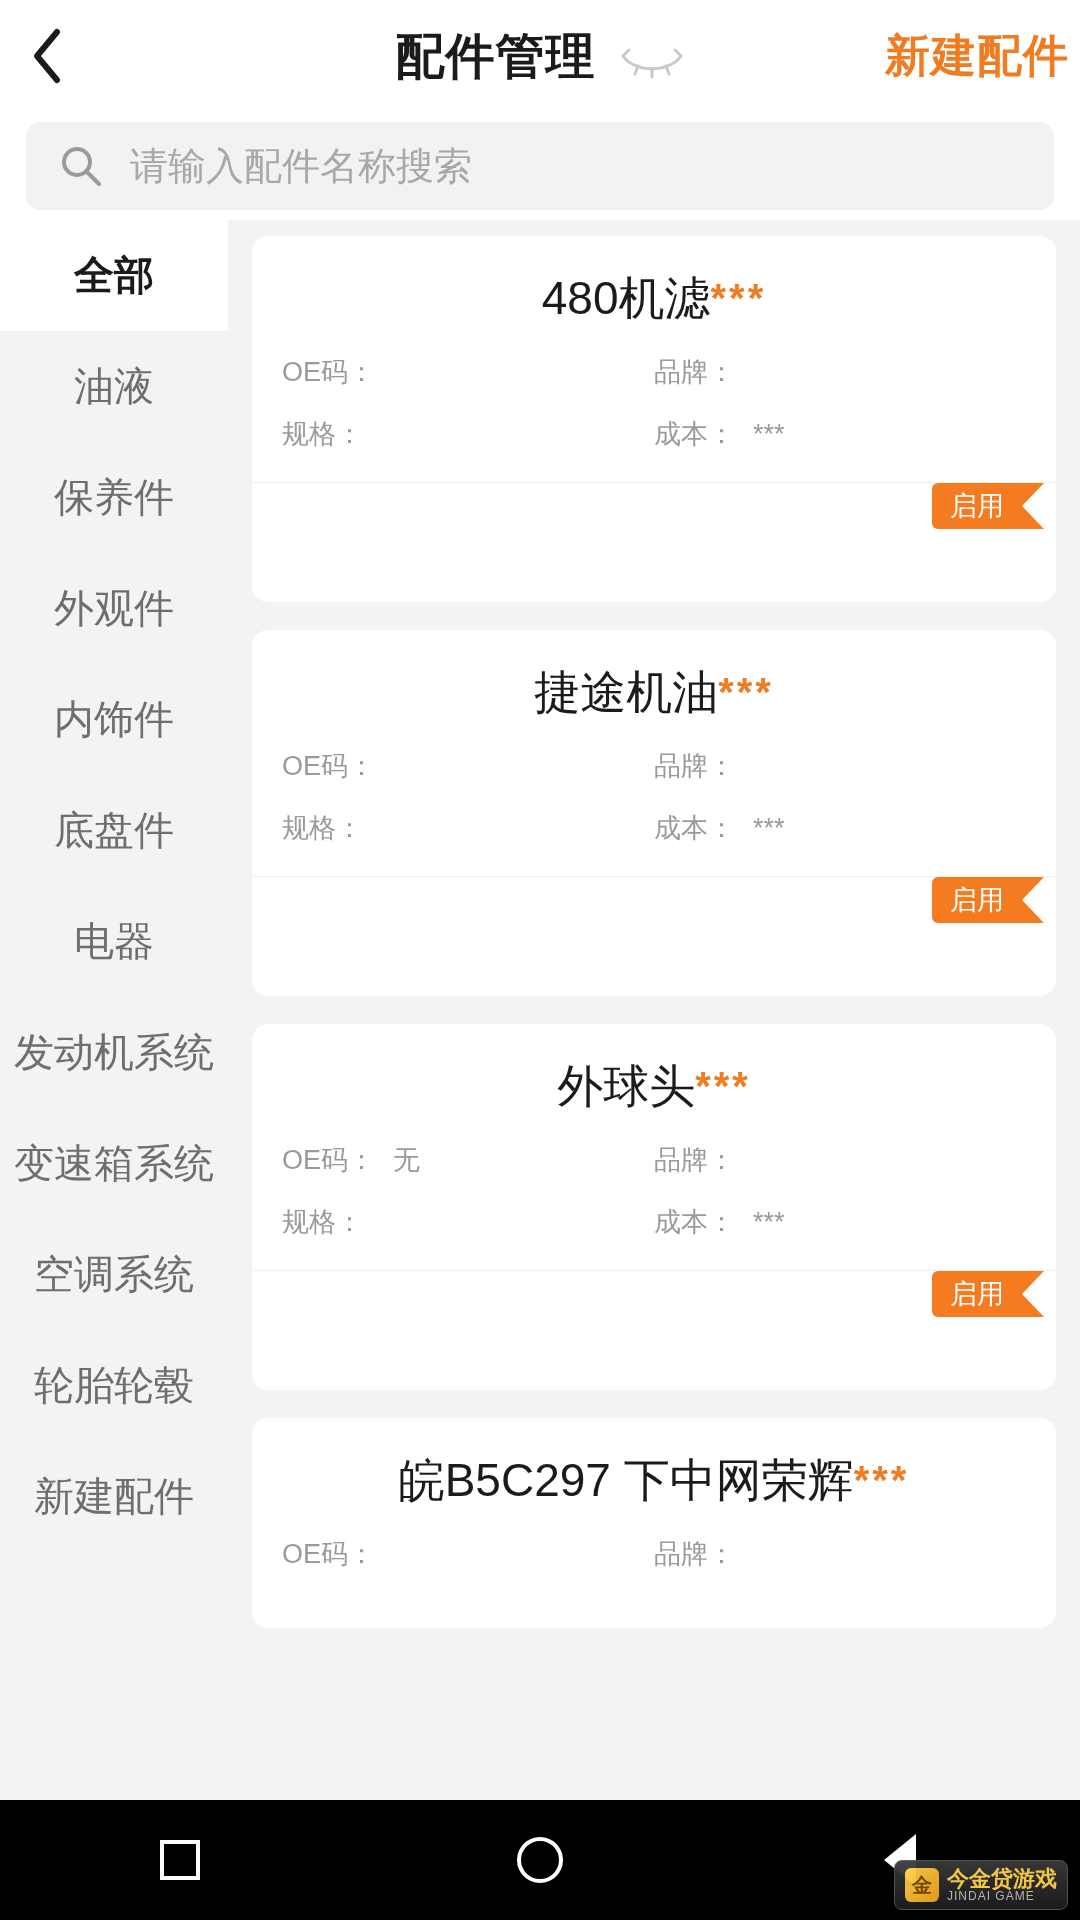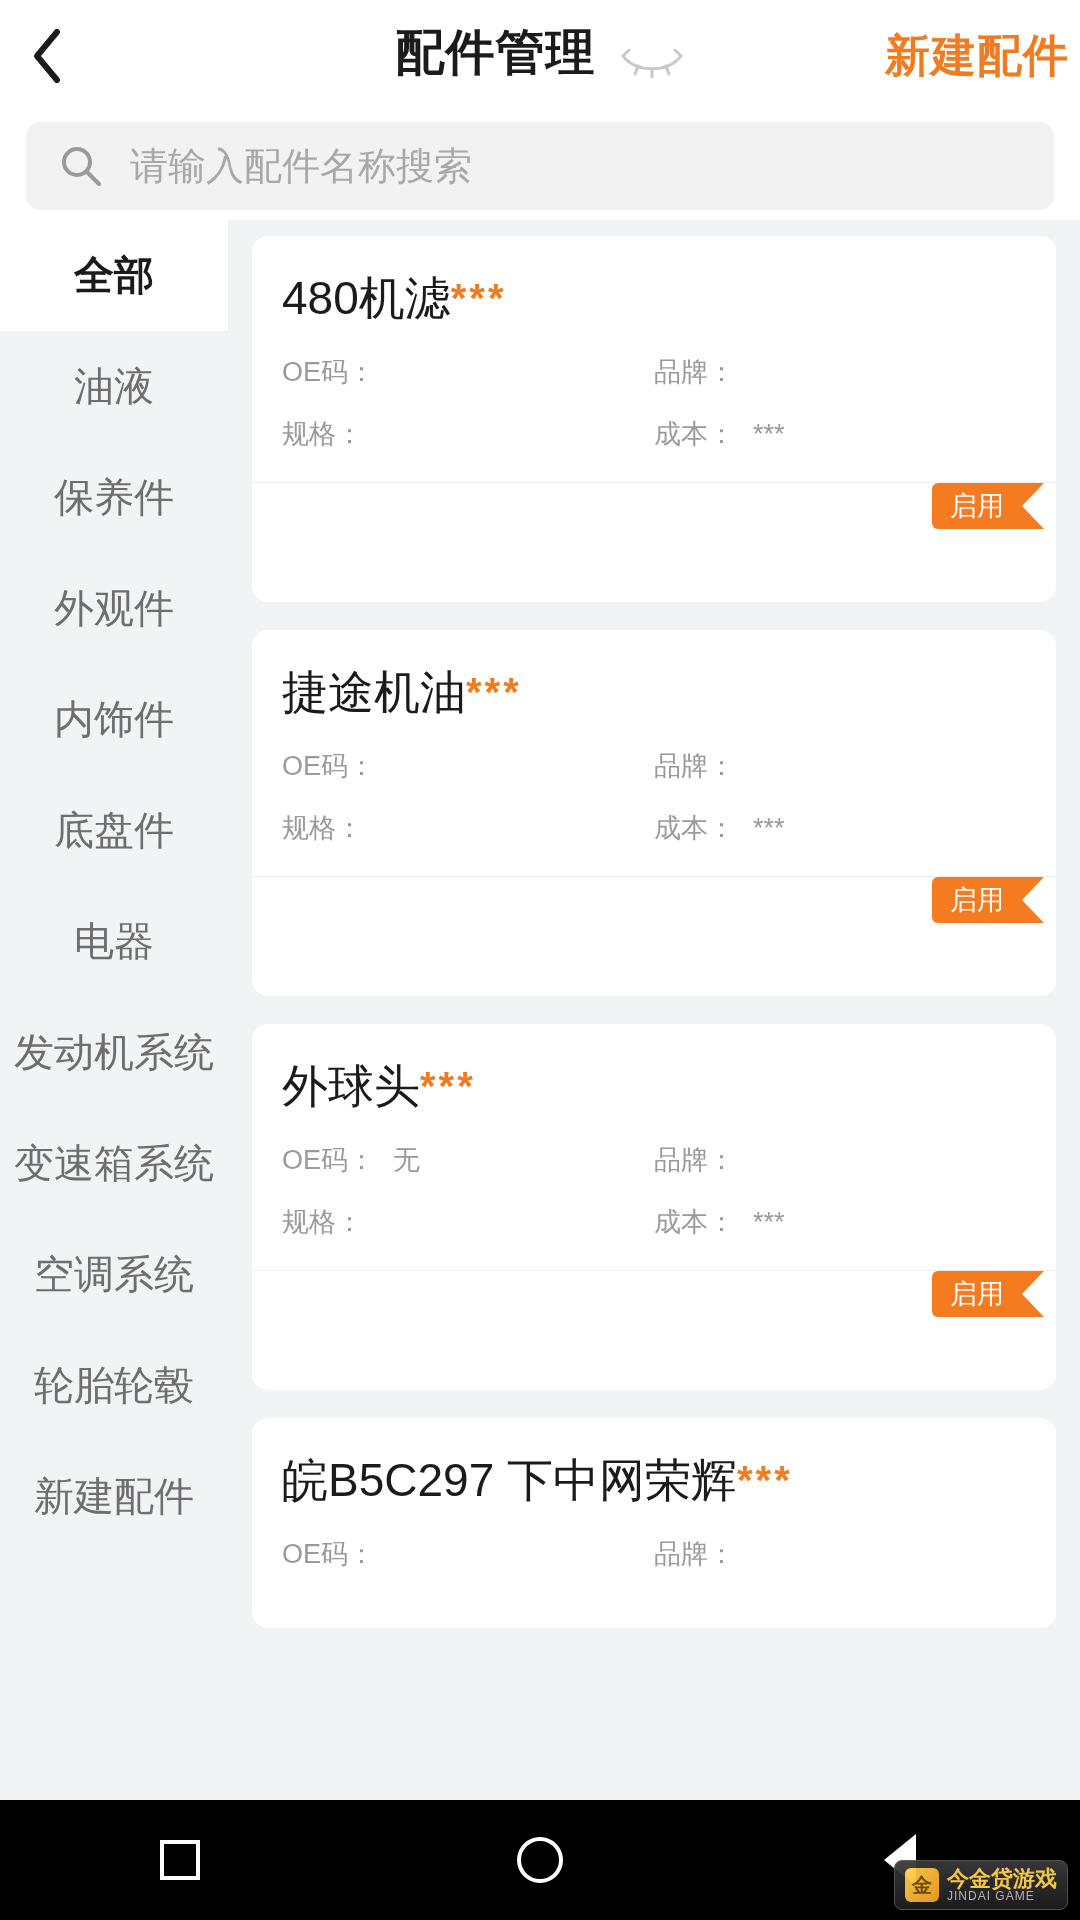--- a/index.html
+++ b/index.html
@@ -31,21 +31,20 @@
   }
   .back-chevron {
     display:block;
   }
   .header-center {
     position:absolute;
     left:0; right:0; top:0; bottom:0;
     display:flex; align-items:center; justify-content:center;
     gap:23px;
     pointer-events:none;
-    font-family:Liberation Mono, monospace;
   }
   .header-title {
     font-size:49px;
     font-weight:700;
     color:#1b1b1b;
     letter-spacing:1px;
     line-height:1;
   }
   .eye-icon {
     display:block;
@@ -128,21 +127,21 @@
   .card {
     background:#ffffff;
     border-radius:16px;
     margin-bottom:28px;
     overflow:hidden;
   }
   .card-main {
     padding:34px 30px 30px 30px;
   }
   .card-top {
-    display:flex; align-items:flex-start; justify-content:flex-start;
+    display:flex; align-items:flex-start; justify-content:center;
     margin-bottom:28px;
   }
   .card-title {
     font-size:46px;
     color:#1b1b1b;
     font-weight:400;
     line-height:1.22;
     max-width:470px;
   }
   .card-dots {

